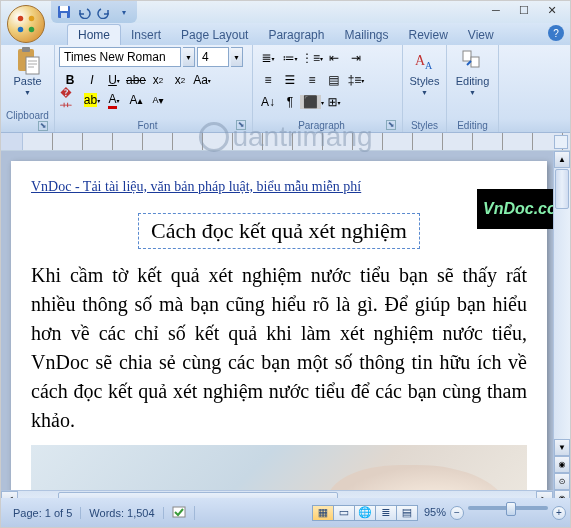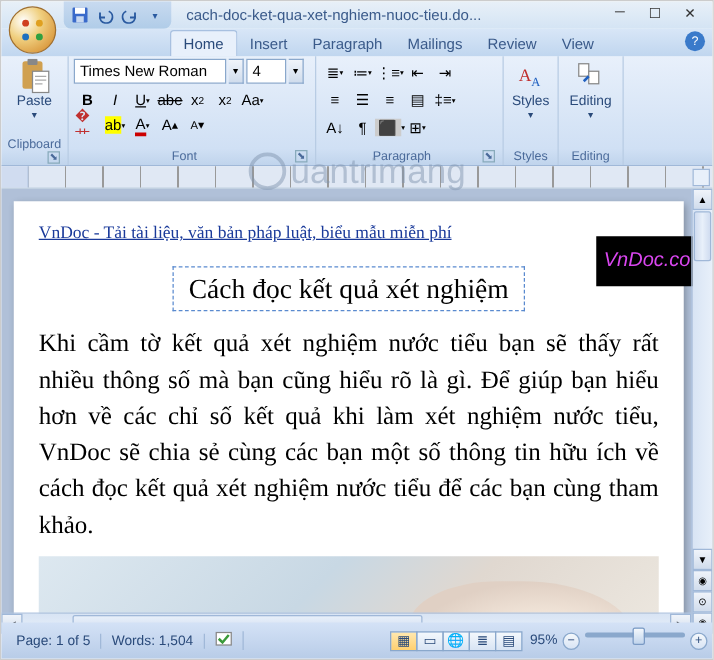--- a/index.html
+++ b/index.html
@@ -9,21 +9,21 @@
 .titlebar { height: 22px; background: linear-gradient(#e8f0f8, #d4e4f4); display: flex; align-items: center; position: relative; }
 .office-btn { position: absolute; left: 6px; top: 4px; width: 38px; height: 38px; background: radial-gradient(circle at 30% 30%, #fff, #f0d080 40%, #d08020 100%); border-radius: 50%; border: 1px solid #a07030; z-index: 100; display: flex; align-items: center; justify-content: center; }
 .office-btn svg { width: 22px; height: 22px; }
 .qat { margin-left: 50px; display: flex; align-items: center; gap: 2px; height: 100%; padding: 0 4px; background: linear-gradient(#c8daf0, #b0cce8); border-radius: 0 0 6px 6px; }
 .qat-btn { width: 18px; height: 18px; display: flex; align-items: center; justify-content: center; cursor: pointer; }
 .title-text { margin-left: 12px; color: #3a5a8a; font-size: 12px; }
 .win-controls { position: absolute; right: 4px; top: 0; display: flex; }
 .win-btn { width: 28px; height: 18px; display: flex; align-items: center; justify-content: center; cursor: pointer; color: #333; }
 
 
-.ribbon-tabs { height: 22px; background: linear-gradient(#d8e6f7, #c0d6ef); display: flex; align-items: flex-end; padding-left: 50px; position: relative; justify-content: center; }
+.ribbon-tabs { height: 22px; background: linear-gradient(#d8e6f7, #c0d6ef); display: flex; align-items: flex-end; padding-left: 66px; position: relative; }
 .tab { padding: 3px 10px; color: #3a5a8a; font-size: 12px; cursor: pointer; }
 .tab.active { background: #e8f0fb; border-radius: 3px 3px 0 0; color: #2a4a7a; border: 1px solid #a8c0e0; border-bottom: none; }
 .help-btn { position: absolute; right: 6px; top: 2px; width: 16px; height: 16px; background: #3a7aca; border-radius: 50%; color: #fff; font-size: 10px; display: flex; align-items: center; justify-content: center; cursor: pointer; }
 
 
 .ribbon { height: 88px; background: linear-gradient(#e8f0fb, #d0e0f4 85%, #c0d4ec); display: flex; border-bottom: 1px solid #a0b8d8; }
 .ribbon-group { border-right: 1px solid #b8cce4; padding: 2px 4px 0 4px; display: flex; flex-direction: column; position: relative; justify-content: space-between; }
 .group-label { text-align: center; font-size: 10px; color: #4a6a9a; padding: 1px 0; margin-top: auto; cursor: pointer; }
 .group-label .launcher { float: right; width: 10px; height: 10px; border: 1px solid #8ab; font-size: 8px; line-height: 8px; text-align: center; margin-right: 2px; }
 
@@ -56,21 +56,21 @@
 .vscroll { position: absolute; right: 0; top: 0; bottom: 0; width: 17px; background: linear-gradient(to right, #d8e4f4, #e8f0fa); border-left: 1px solid #b0c4e0; }
 .scroll-btn { height: 17px; background: linear-gradient(#f0f4fa, #d0dcec); border: 1px solid #a0b8d8; display: flex; align-items: center; justify-content: center; font-size: 8px; cursor: pointer; }
 .scroll-thumb { position: absolute; top: 18px; left: 1px; right: 1px; height: 40px; background: linear-gradient(to right, #d0dcf0, #e8f0fa, #d0dcf0); border: 1px solid #a0b8d8; border-radius: 2px; cursor: pointer; }
 .scroll-nav { position: absolute; bottom: 0; left: 0; right: 0; }
 .hscroll { position: absolute; bottom: 0; left: 0; right: 17px; height: 17px; background: linear-gradient(#d8e4f4, #e8f0fa); border-top: 1px solid #b0c4e0; display: flex; }
 .hscroll .scroll-btn { width: 17px; height: 100%; }
 .hscroll-track { flex: 1; position: relative; }
 .hscroll-thumb { position: absolute; left: 40px; top: 1px; bottom: 1px; width: 280px; background: linear-gradient(#e8f0fa, #d0dcf0); border: 1px solid #a0b8d8; border-radius: 2px; cursor: pointer; }
 
 .page { position: absolute; left: 10px; top: 10px; width: 536px; height: 500px; background: #fff; box-shadow: 2px 2px 6px rgba(0,0,0,0.3); padding: 18px 20px; }
-.vndoc-logo { position: absolute; right: -10px; top: 28px; width: 80px; height: 40px; background: #000; color: #d946ef; font-weight: normal; font-size: 16px; display: flex; align-items: center; padding-left: 6px; font-style: italic; }
+.vndoc-logo { position: absolute; right: -10px; top: 28px; width: 80px; height: 40px; background: #000; color: #86efac; font-weight: bold; font-size: 16px; display: flex; align-items: center; padding-left: 6px; font-style: italic; }
 .doc-link { color: #1a3a9a; text-decoration: underline; font-size: 14px; font-family: "Times New Roman", serif; border-bottom: 2px wavy red; }
 .doc-title { font-family: "Times New Roman", serif; font-size: 22px; text-align: center; margin: 18px auto 12px; border: 1px dashed #5a8acf; padding: 4px 12px; width: fit-content; }
 .doc-body { font-family: "Times New Roman", serif; font-size: 20px; line-height: 1.45; text-align: justify; }
 .doc-image-placeholder { margin-top: 10px; height: 120px; background: linear-gradient(135deg, #dde8f0 0%, #c8d8e4 40%, #e0d8d0 60%, #f0ece4 100%); position: relative; overflow: hidden; }
 .doc-image-placeholder::after { content: ""; position: absolute; right: 20px; bottom: 10px; width: 180px; height: 90px; background: radial-gradient(ellipse at 60% 60%, #f4e8dc 30%, #e0d0c4 70%); border-radius: 40% 50% 30% 20%; }
 
 
 .watermark { position: absolute; left: 50%; top: 120px; transform: translateX(-50%); color: rgba(130,150,175,0.5); font-size: 28px; display: flex; align-items: center; pointer-events: none; z-index: 50; gap: 4px; }
 .watermark .gear { width: 30px; height: 30px; border: 3px solid rgba(130,150,175,0.5); border-radius: 50%; position: relative; }
 
@@ -112,31 +112,31 @@
         </svg>
       </div>
     <div class="qat-btn">
         <svg width="14" height="14" viewBox="0 0 14 14">
           <path d="M4 4 A5 5 0 1 0 11 8" stroke="#2a5aa0" stroke-width="1.5" fill="none"></path>
           <path d="M11 5 L11 9 L7 9" stroke="#2a5aa0" stroke-width="1.5" fill="none"></path>
         </svg>
       </div>
     <div class="qat-btn" style="font-size:8px;color:#2a5aa0;">▾</div>
   </div>
-  <div class="title-text">cach-doc-ket-qua-xet-nghiem-nuoc-tieu.do...</div>
   <div class="win-controls">
     <div class="win-btn">─</div>
     <div class="win-btn">☐</div>
     <div class="win-btn">✕</div>
   </div>
 </div>
 
 <div class="ribbon-tabs">
   <div class="tab active">Home</div>
   <div class="tab">Insert</div>
+  <div class="tab">Page Layout</div>
   <div class="tab">Paragraph</div>
   <div class="tab">Mailings</div>
   <div class="tab">Review</div>
   <div class="tab">View</div>
   <div class="help-btn">?</div>
 </div>
 
 <div class="ribbon">
 
   <div class="ribbon-group" style="width:54px;">

